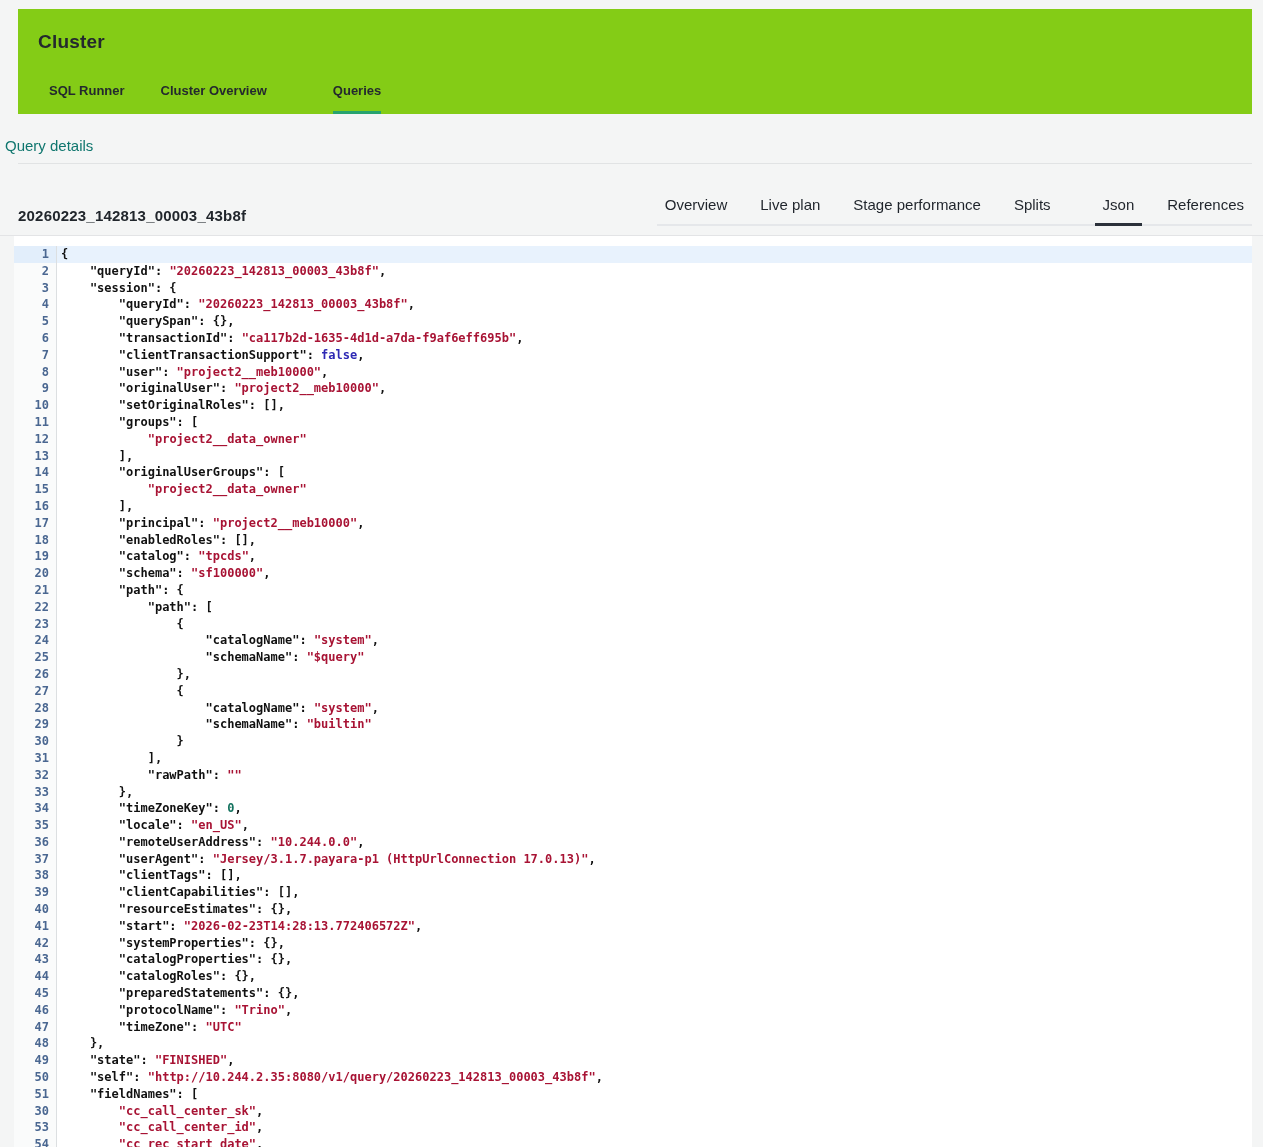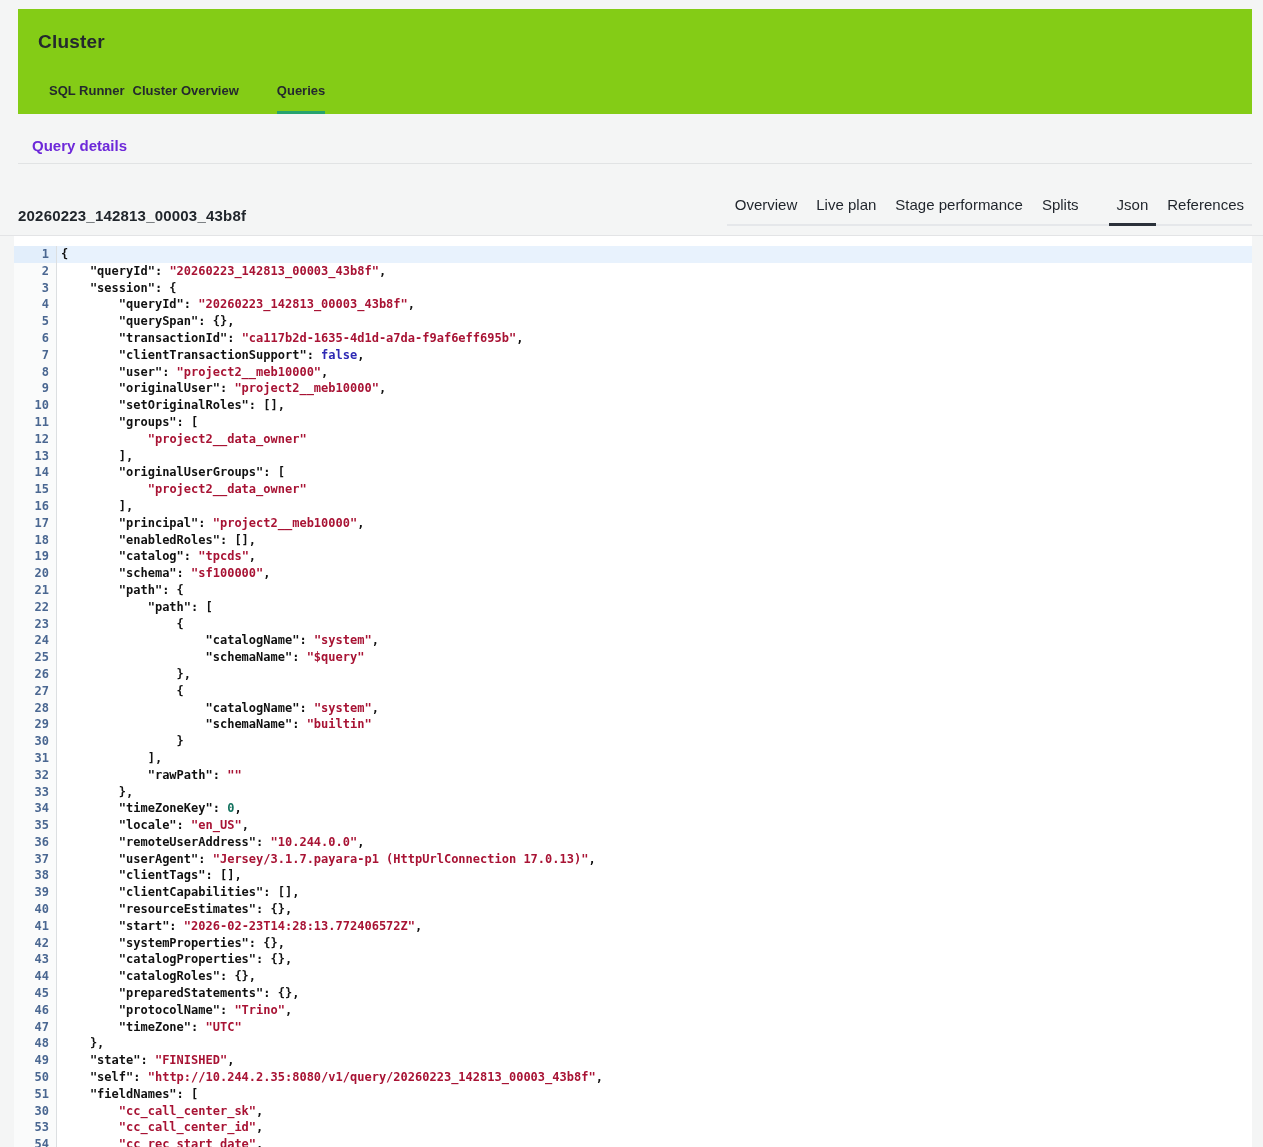--- a/index.html
+++ b/index.html
@@ -15,45 +15,45 @@
     width: 1234px; height: 105px;
     background: #84cc16;
   }
   .app-title {
     position: absolute; left: 20px; top: 22px;
     font-size: 19px; font-weight: 700; color: #24292e;
     letter-spacing: .2px;
   }
   .header-tabs {
     position: absolute; left: 31px; bottom: 0;
-    display: flex; gap: 8px;
+    display: flex; gap: 36px;
   }
   .h-tab {
     font-size: 13px; font-weight: 700; color: #24292e;
     padding-bottom: 13px; border-bottom: 3px solid transparent;
     cursor: pointer; white-space: nowrap;
   }
   .h-tab.active { border-bottom-color: #27a36f; margin-left: 30px; }
   
   .section-title {
-    position: absolute; left: 32px; top: 137px;
-    font-size: 15px; color: #6d28d9; font-weight: bold;
+    position: absolute; left: 5px; top: 137px;
+    font-size: 15px; color: #0f766e;
   }
   .divider-1 {
     position: absolute; left: 18px; top: 163px;
     width: 1234px; height: 1px; background: #e1e3e4;
   }
   .query-id-title {
     position: absolute; left: 18px; top: 207px;
     font-size: 15px; font-weight: 600; color: #21262c;
     letter-spacing: .2px;
   }
   .query-tabs {
     position: absolute; right: 11px; top: 196px;
-    display: flex; align-items: flex-end; gap: 3px;
+    display: flex; align-items: flex-end; gap: 17px;
     border-bottom: 2px solid #e5e7ea;
   }
   .q-tab {
     font-size: 15px; color: #1f242b;
     padding: 0 8px 10px 8px;
     border-bottom: 3px solid transparent;
     margin-bottom: -2px;
     cursor: pointer; white-space: nowrap;
   }
   .q-tab.active { border-bottom-color: #2b313a; font-weight: 500; margin-left: 19px; }

